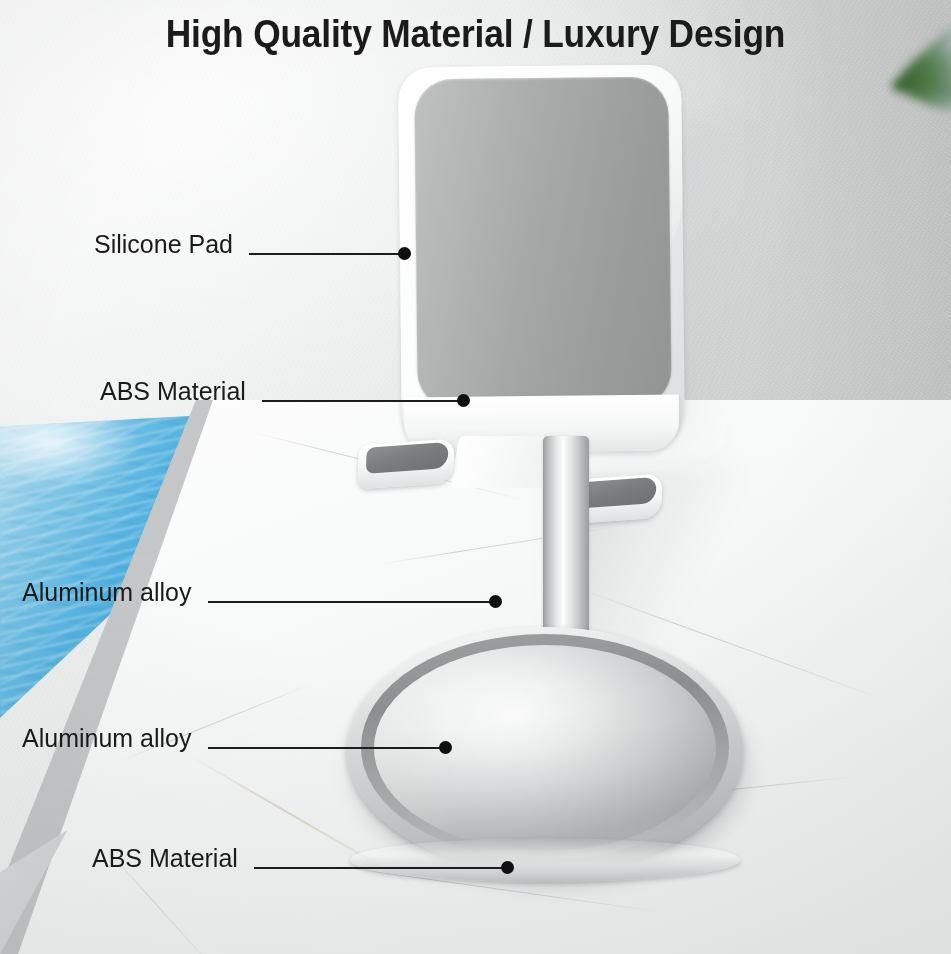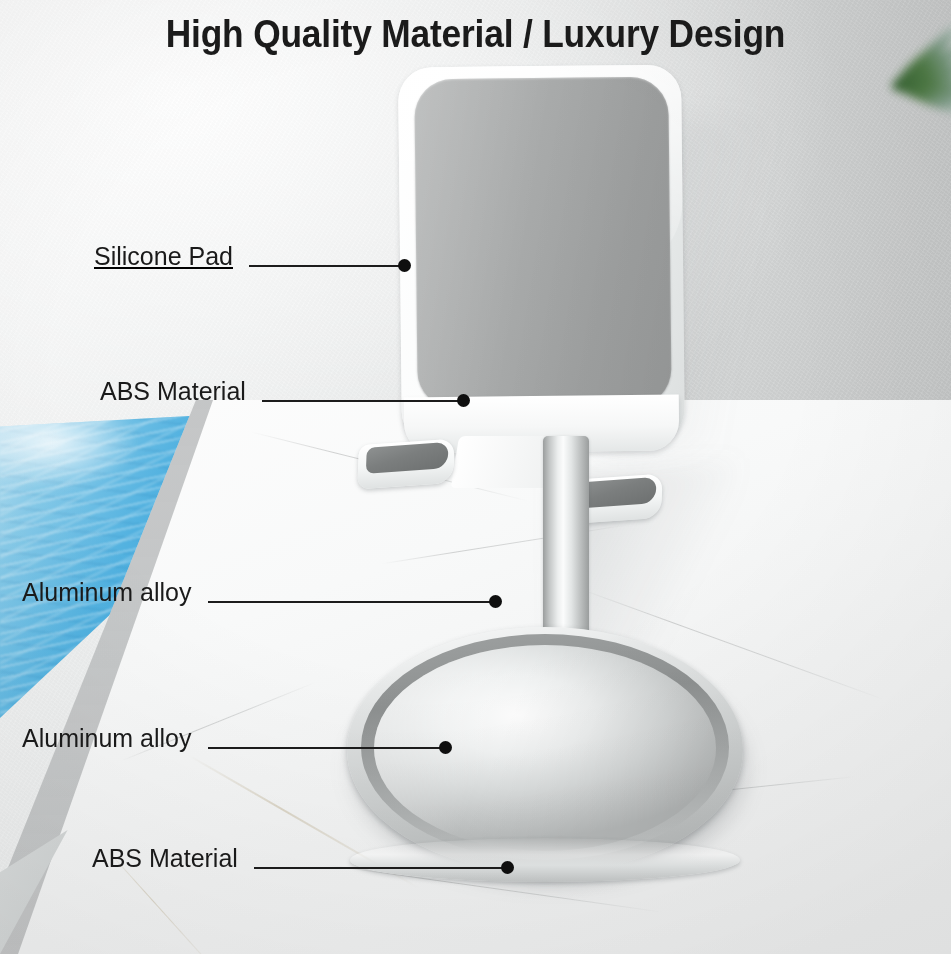--- a/index.html
+++ b/index.html
@@ -437,21 +437,21 @@
 
   <div class="base-outer"></div>
   <div class="base-rim"></div>
   <div class="base-face"></div>
   <div class="base-abs-rim"></div>
 
   <div class="bg-vignette"></div>
 
   <div class="title">High Quality Material / Luxury Design</div>
 
-  <div class="callout" style="left:94px; top:244px;text-decoration:underline;">
+  <div class="callout" style="left:94px; top:232px;">
     <span class="ctext">Silicone Pad</span>
     <span class="cline" style="width: 150px;"></span>
     <span class="cdot"></span>
   </div>
 
   <div class="callout" style="left:100px; top:379px;">
     <span class="ctext">ABS Material</span>
     <span class="cline" style="width: 196px;"></span>
     <span class="cdot"></span>
   </div>

